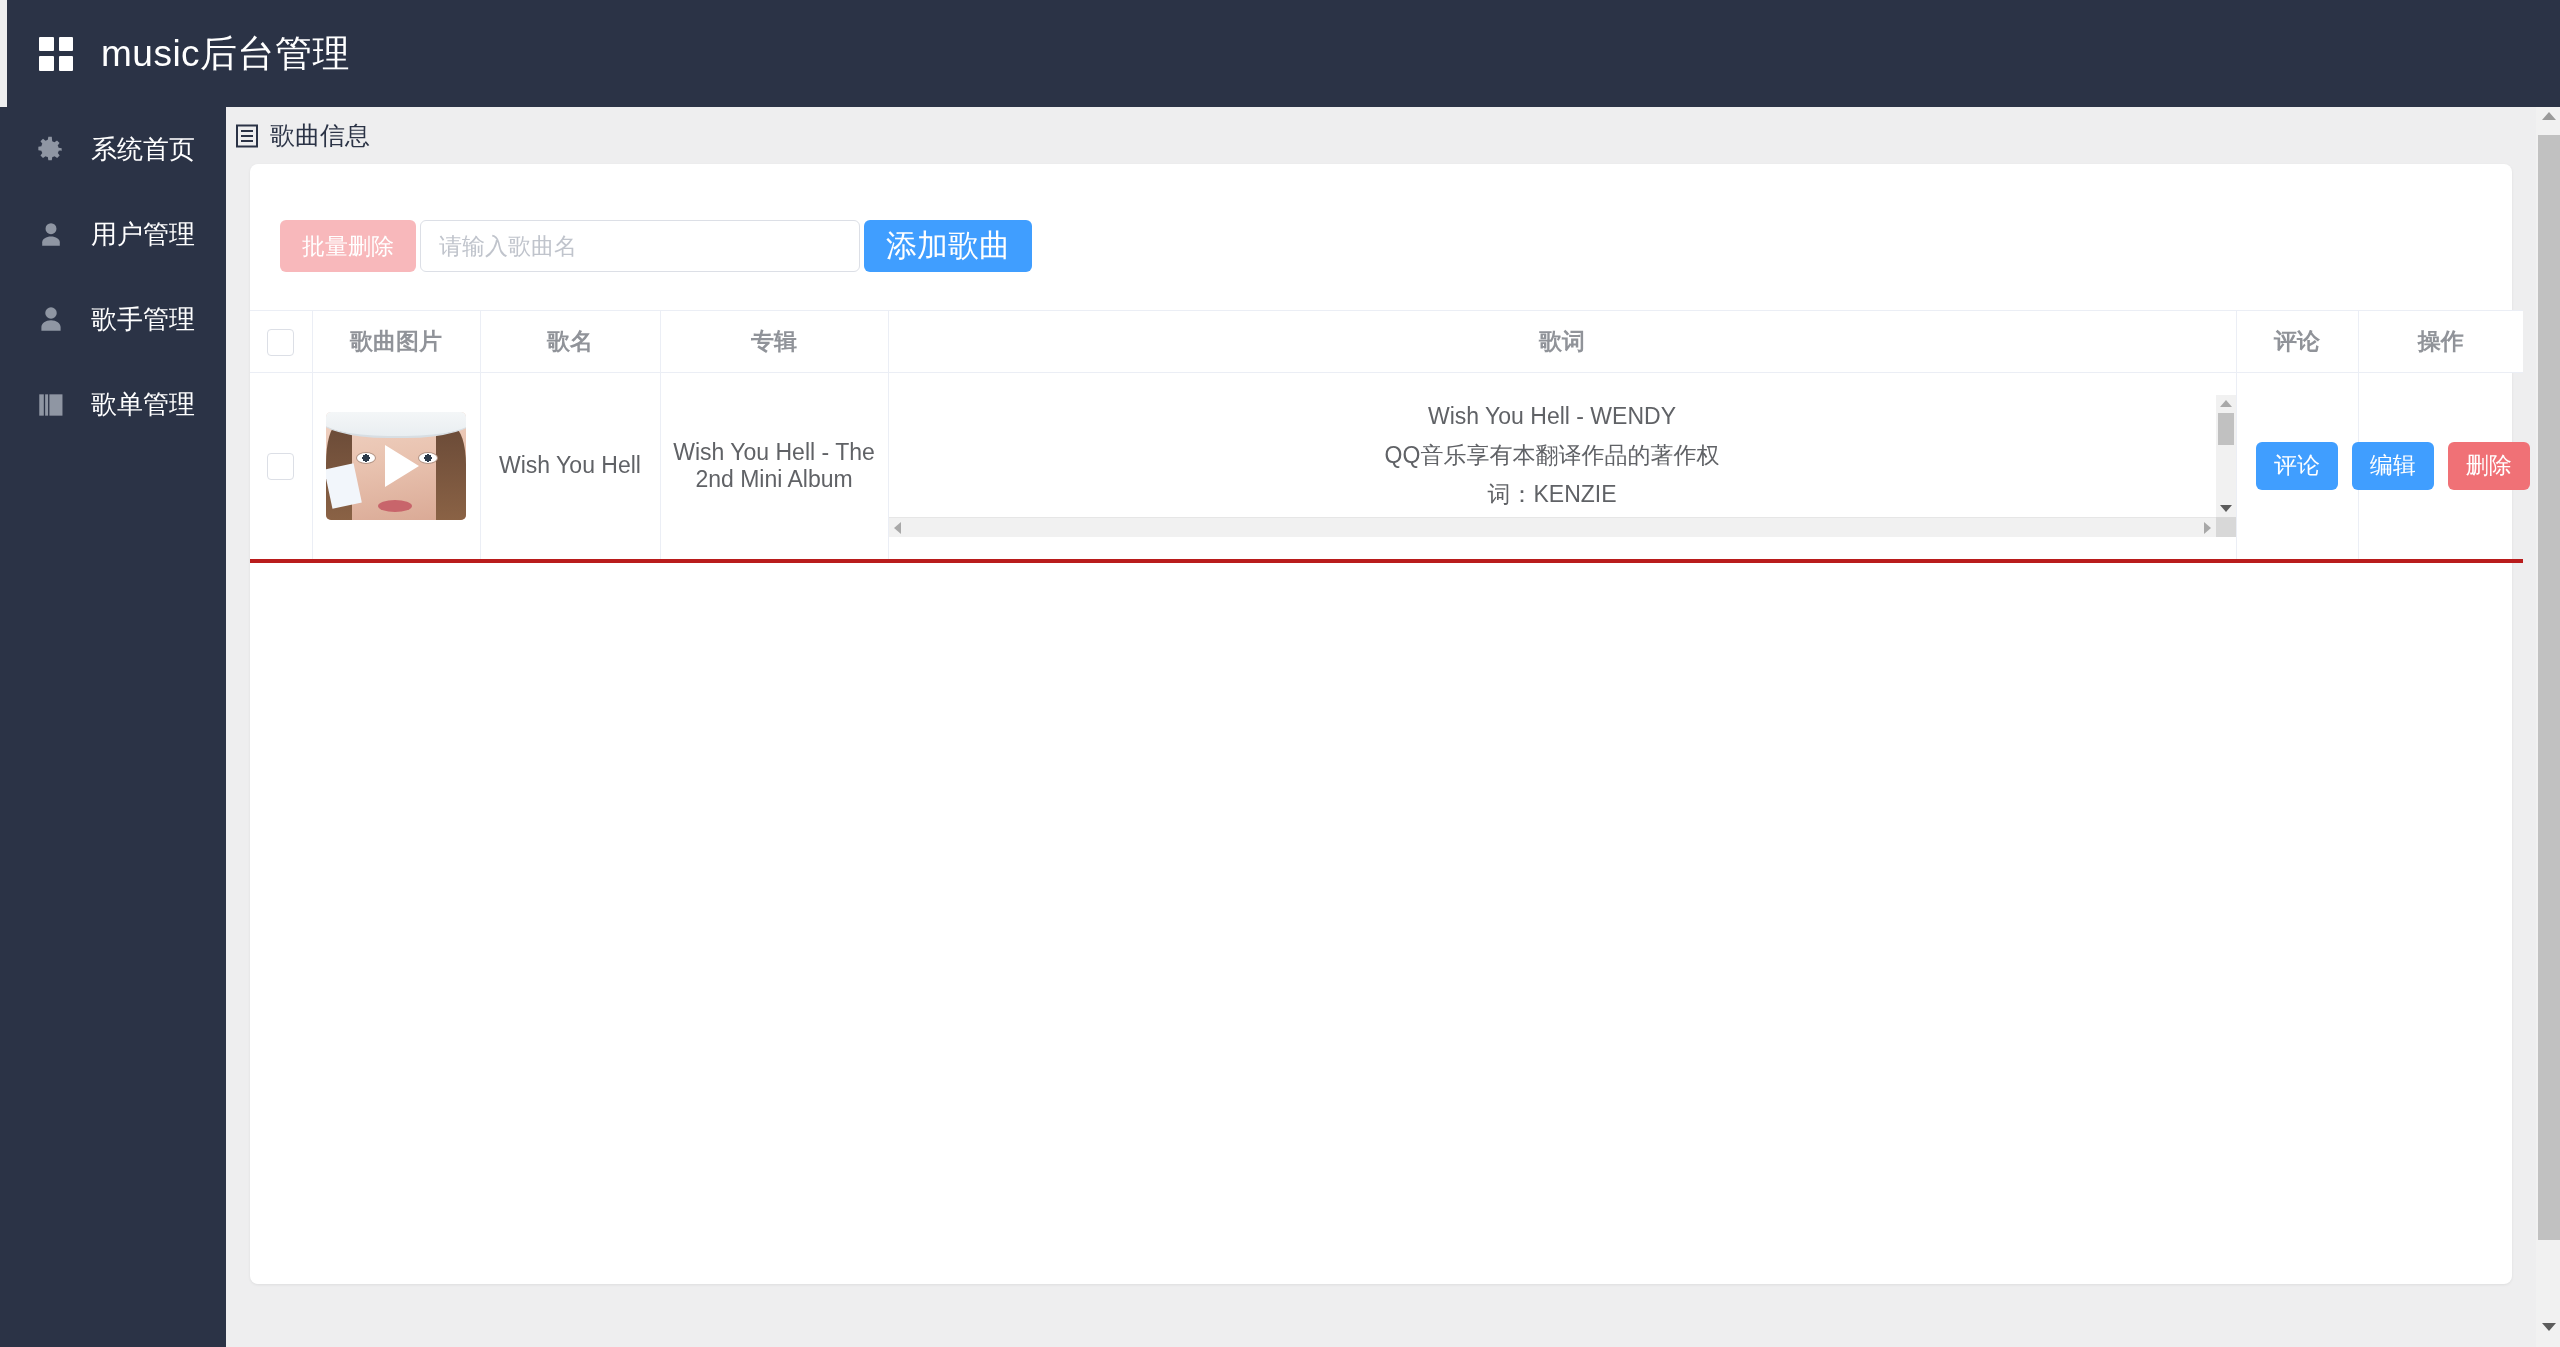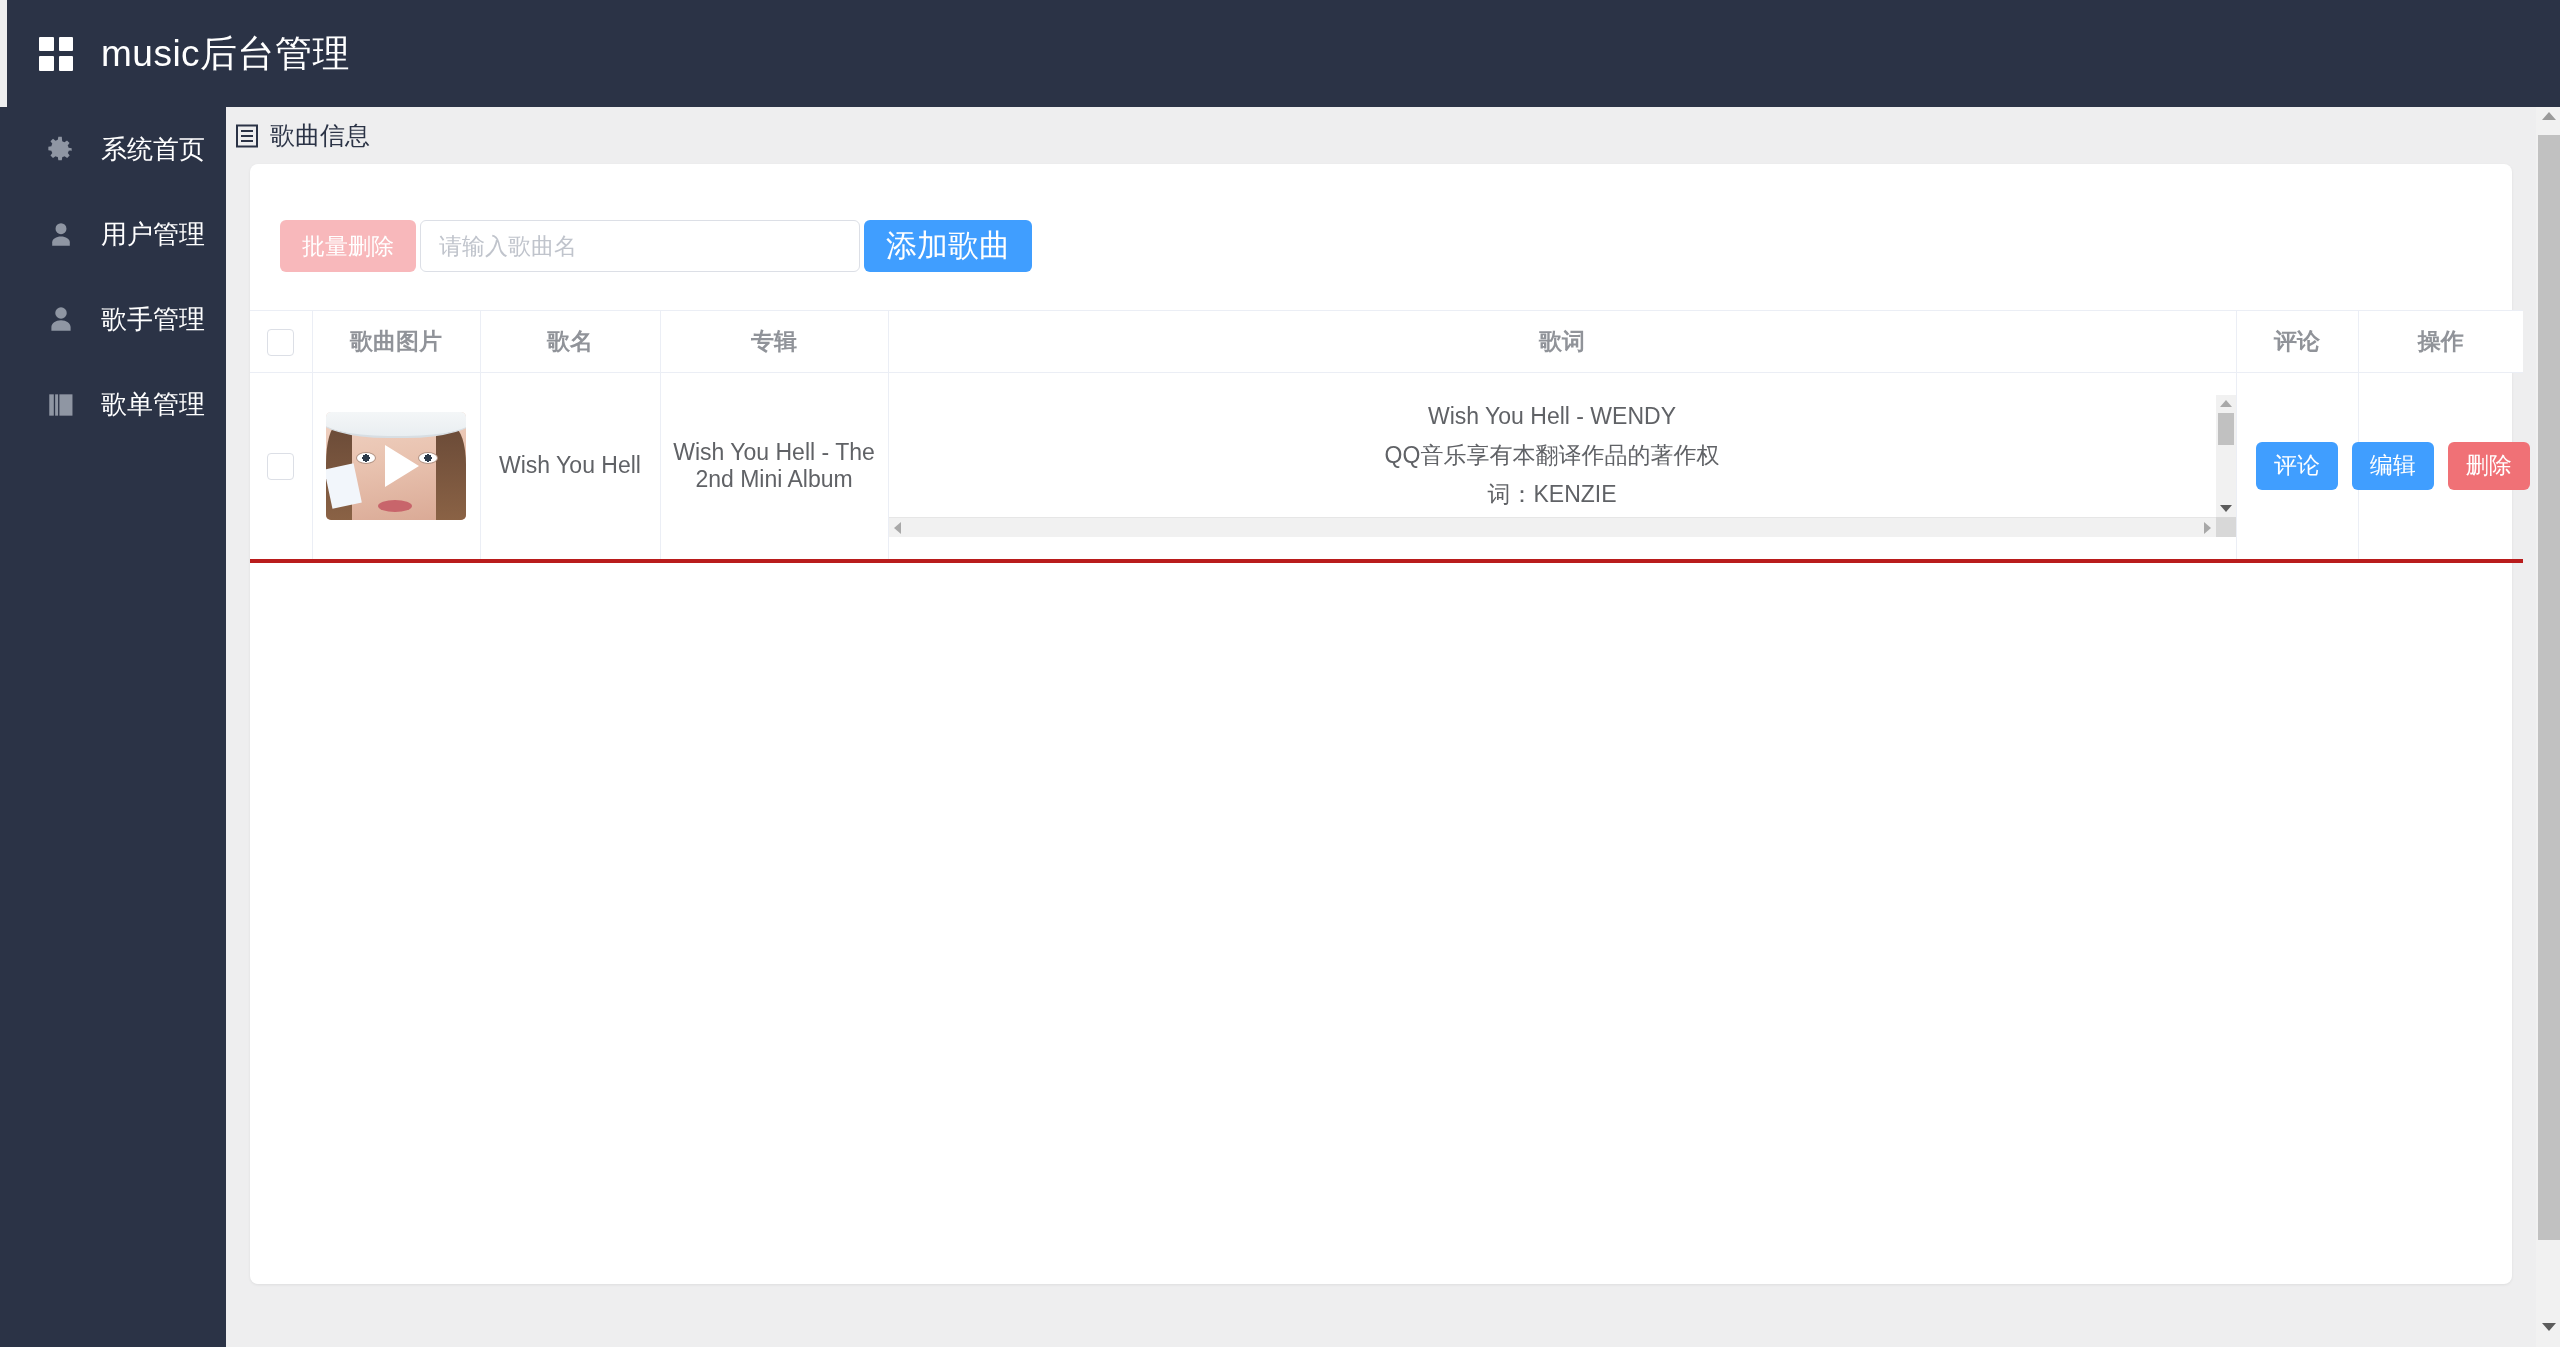--- a/index.html
+++ b/index.html
@@ -81,22 +81,23 @@
     border-top: 10px solid #ffffff;
   }
 
   
   #sidebar {
     position: absolute; top: 107px; left: 0;
     width: 226px; height: 1240px;
     background: #2b3346;
   }
   .nav-item {
-    height: 85px; display: flex; align-items: center; padding-left: 43px;
+    height: 85px; display: flex; align-items: center; padding-left: 26px;
     cursor: pointer;
+    margin-left: 7px;
   }
   .nav-icon {
     width: 36px; height: 36px; flex: none;
     display: flex; align-items: center; justify-content: center;
   }
   .nav-label {
     color: #ffffff; font-size: 26px; margin-left: 22px; white-space: nowrap;
   }
 
   

